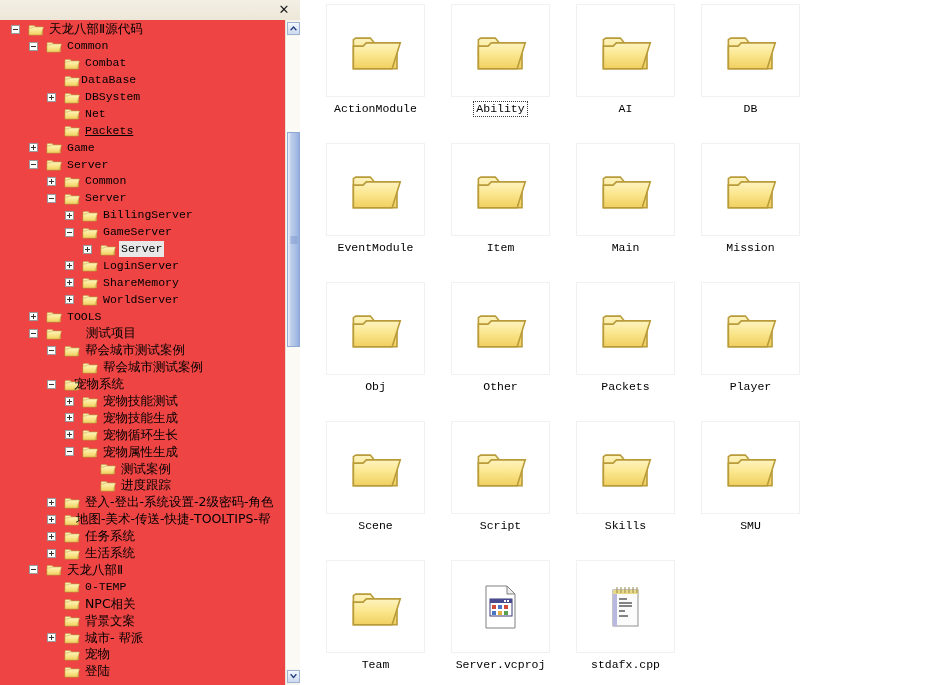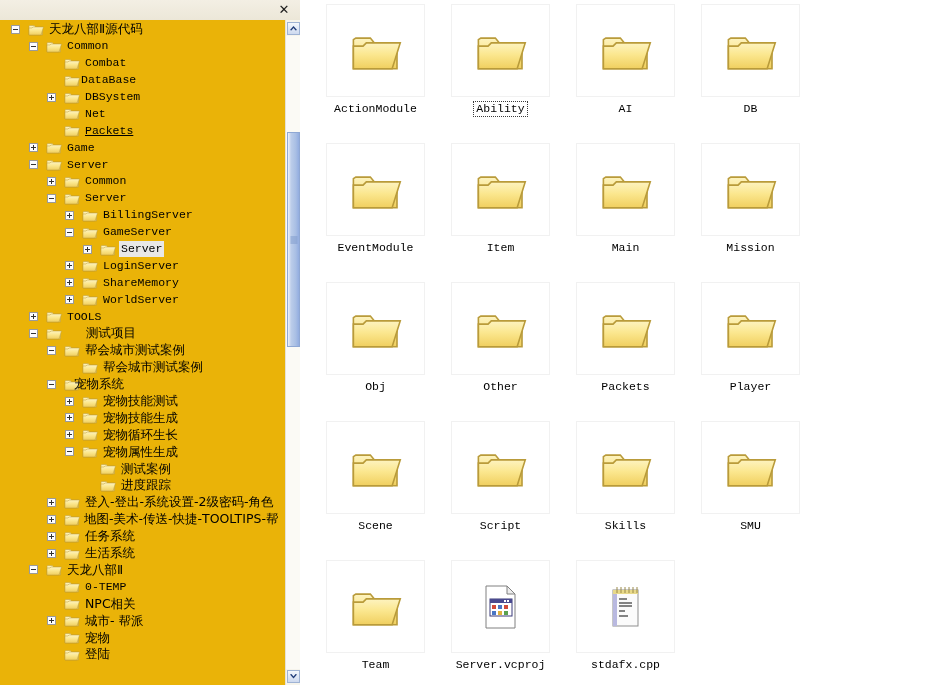--- a/index.html
+++ b/index.html
@@ -25,21 +25,21 @@
   .close-btn{
     position:absolute;right:8px;top:1px;
     width:16px;height:16px;
     display:flex;align-items:center;justify-content:center;
     font-family:"DejaVu Sans", sans-serif;
     font-size:13px;font-weight:bold;color:#1b1b1b;
     line-height:1;cursor:pointer;
   }
   .tree-area{
     position:absolute;left:0;top:20px;width:285px;height:665px;
-    background:#eab308;
+    background:#ef4444;
     overflow:hidden;
   }
   .tree{
     position:relative;
     padding-top:1px;
   }
   .node{
     position:relative;
     height:16.9px;
     display:flex;align-items:center;
@@ -625,21 +625,21 @@
                 <defs>
                   <linearGradient id="fg16" x1="0" y1="0" x2="0" y2="1">
                     <stop offset="0" stop-color="#fdf3c0"></stop>
                     <stop offset="0.45" stop-color="#fbe78f"></stop>
                     <stop offset="1" stop-color="#f0cf5f"></stop>
                   </linearGradient>
                 </defs>
                 <path d="M2 6 L2 24 L29 24 L29 8 L15 8 L12.5 5 L3.5 5 Z" fill="url(#fg16)" stroke="#b99b3a" stroke-width="1"></path>
                 <path d="M2 10 L8 10 L10 8 L31 8 L26 24 L2 24 Z" fill="url(#fg16)" stroke="#b99b3a" stroke-width="1"></path>
               </svg></span>
-            <span class="lbl" style="left: 82px;">地图-美术-传送-快捷-TOOLTIPS-帮</span>
+            <span class="lbl" style="left: 74px;">地图-美术-传送-快捷-TOOLTIPS-帮</span>
           </div>
           <div class="node cjk">
             <span class="toggle plus" style="left: 47px;"></span>
             <span class="folder-ico" style="left: 64px;"><svg width="16" height="13" viewBox="0 0 32 26">
                 <defs>
                   <linearGradient id="fg16" x1="0" y1="0" x2="0" y2="1">
                     <stop offset="0" stop-color="#fdf3c0"></stop>
                     <stop offset="0.45" stop-color="#fbe78f"></stop>
                     <stop offset="1" stop-color="#f0cf5f"></stop>
                   </linearGradient>
@@ -699,20 +699,34 @@
                   <linearGradient id="fg16" x1="0" y1="0" x2="0" y2="1">
                     <stop offset="0" stop-color="#fdf3c0"></stop>
                     <stop offset="0.45" stop-color="#fbe78f"></stop>
                     <stop offset="1" stop-color="#f0cf5f"></stop>
                   </linearGradient>
                 </defs>
                 <path d="M2 6 L2 24 L29 24 L29 8 L15 8 L12.5 5 L3.5 5 Z" fill="url(#fg16)" stroke="#b99b3a" stroke-width="1"></path>
                 <path d="M2 10 L8 10 L10 8 L31 8 L26 24 L2 24 Z" fill="url(#fg16)" stroke="#b99b3a" stroke-width="1"></path>
               </svg></span>
             <span class="lbl" style="left: 83px;">NPC相关</span>
+          </div>
+          <div class="node cjk">
+            <span class="folder-ico" style="left: 64px;"><svg width="16" height="13" viewBox="0 0 32 26">
+                <defs>
+                  <linearGradient id="fg16" x1="0" y1="0" x2="0" y2="1">
+                    <stop offset="0" stop-color="#fdf3c0"></stop>
+                    <stop offset="0.45" stop-color="#fbe78f"></stop>
+                    <stop offset="1" stop-color="#f0cf5f"></stop>
+                  </linearGradient>
+                </defs>
+                <path d="M2 6 L2 24 L29 24 L29 8 L15 8 L12.5 5 L3.5 5 Z" fill="url(#fg16)" stroke="#b99b3a" stroke-width="1"></path>
+                <path d="M2 10 L8 10 L10 8 L31 8 L26 24 L2 24 Z" fill="url(#fg16)" stroke="#b99b3a" stroke-width="1"></path>
+              </svg></span>
+            <span class="lbl" style="left: 83px;">背景文案</span>
           </div>
           <div class="node cjk">
             <span class="toggle plus" style="left: 47px;"></span>
             <span class="folder-ico" style="left: 64px;"><svg width="16" height="13" viewBox="0 0 32 26">
                 <defs>
                   <linearGradient id="fg16" x1="0" y1="0" x2="0" y2="1">
                     <stop offset="0" stop-color="#fdf3c0"></stop>
                     <stop offset="0.45" stop-color="#fbe78f"></stop>
                     <stop offset="1" stop-color="#f0cf5f"></stop>
                   </linearGradient>

